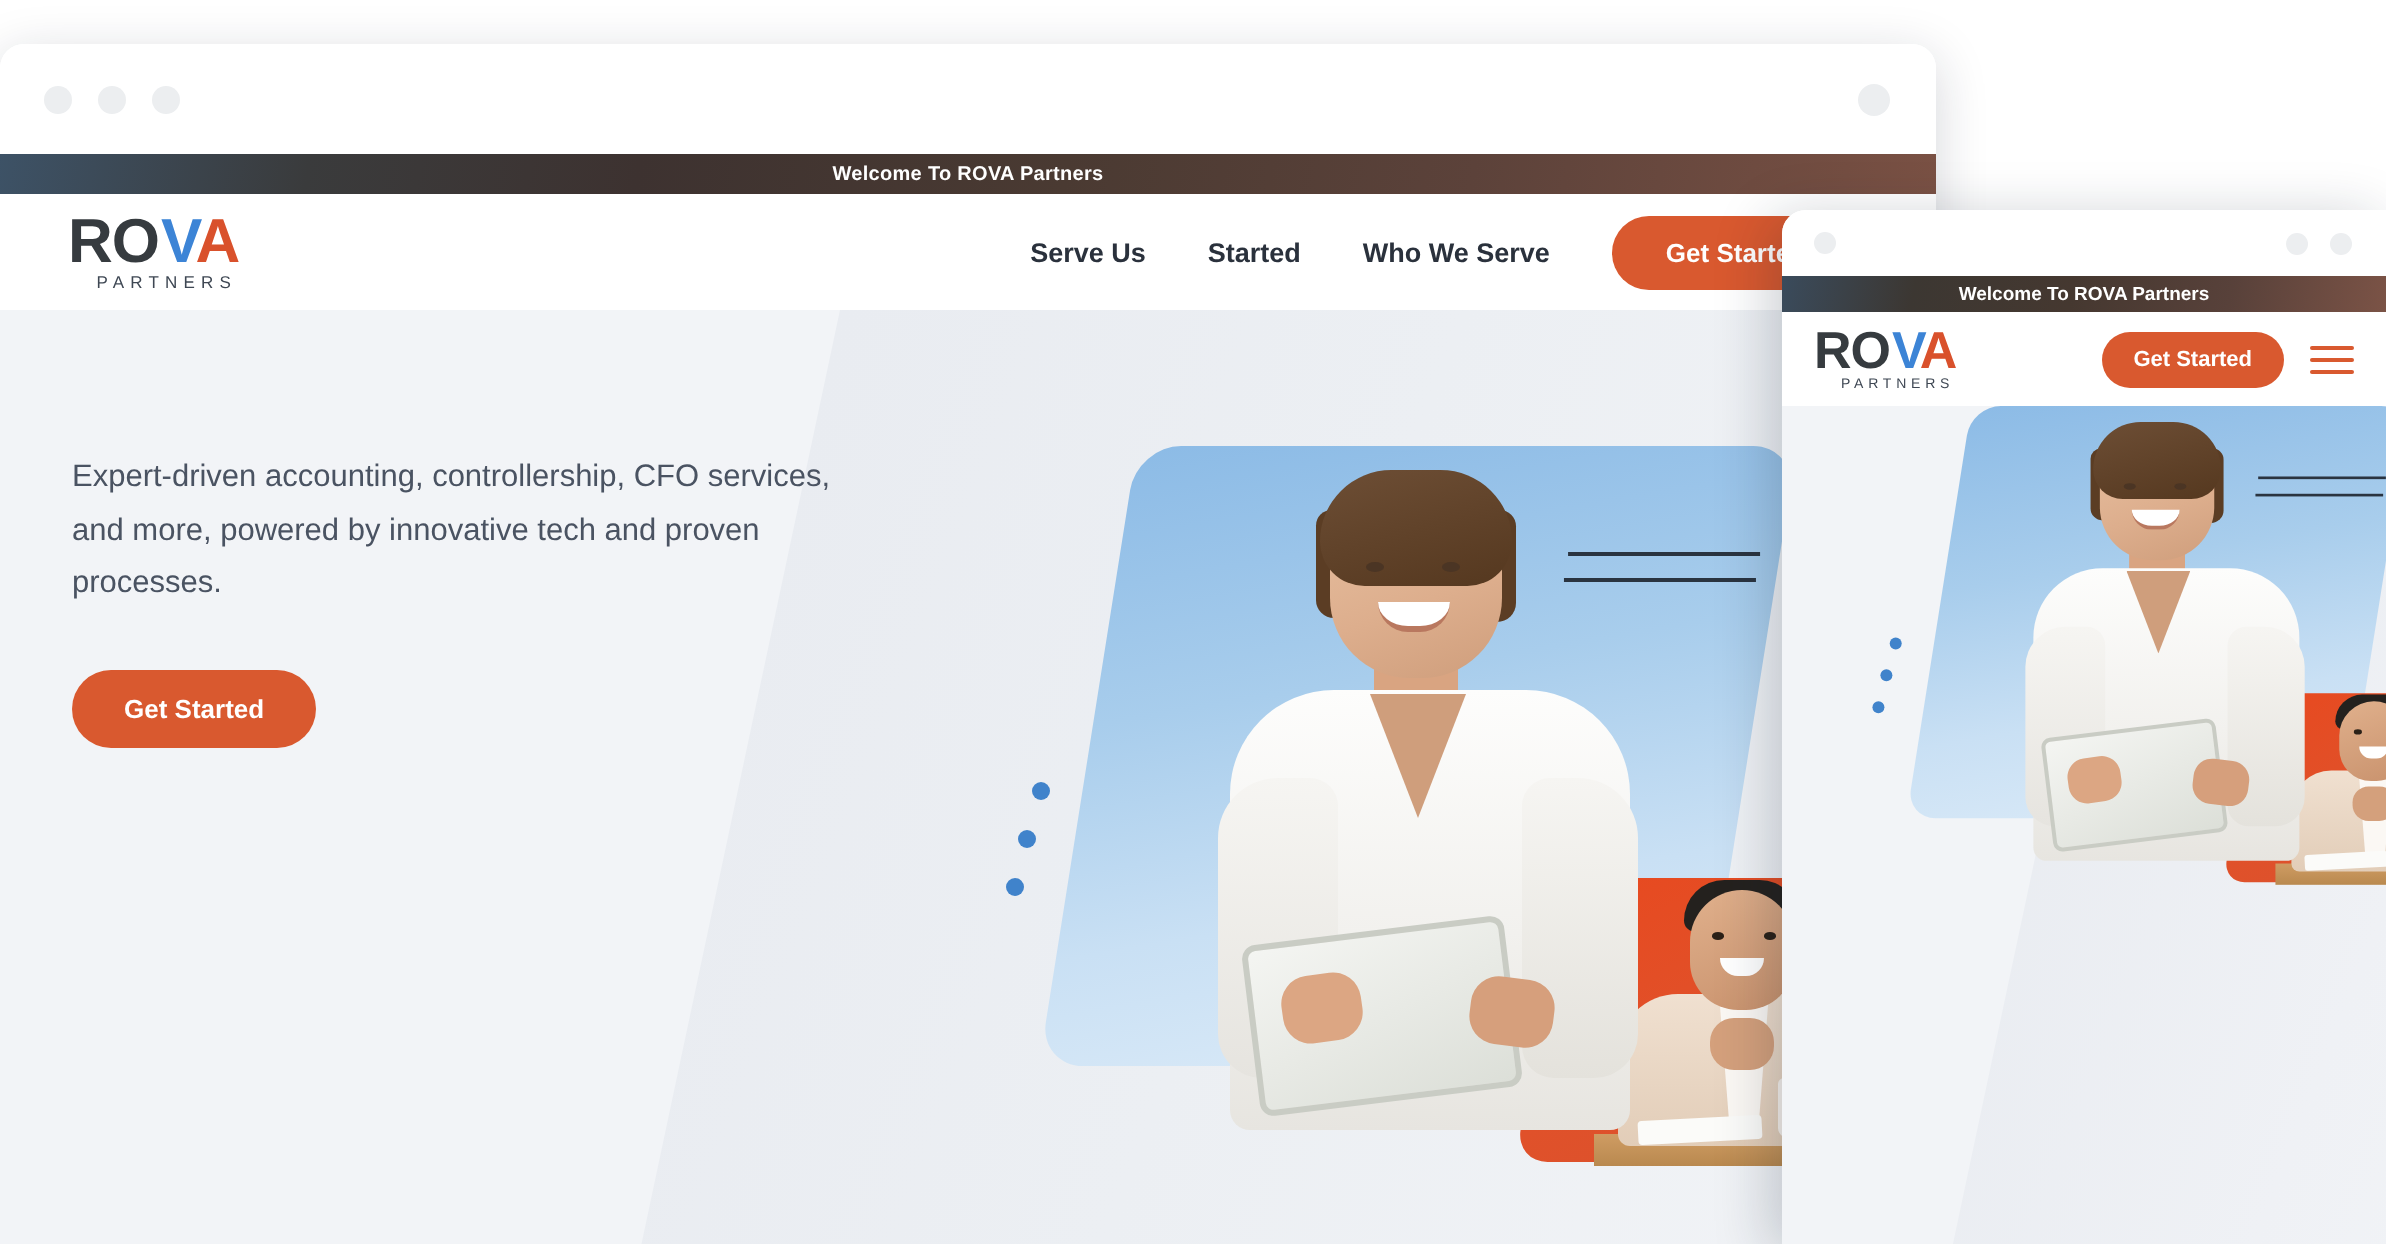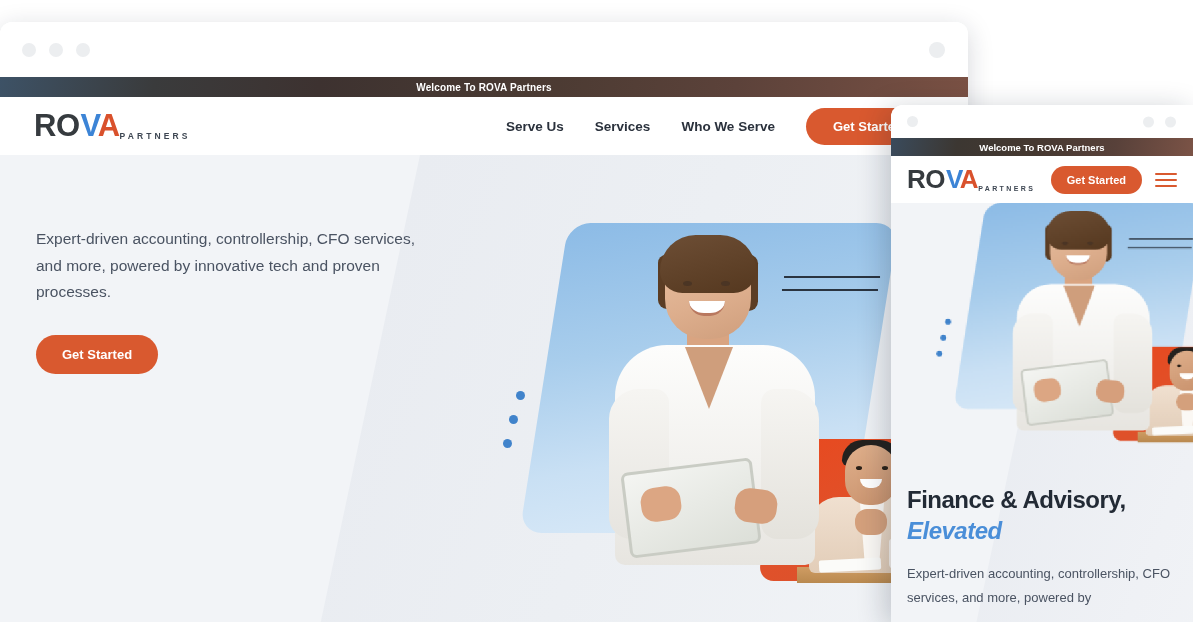--- a/index.html
+++ b/index.html
@@ -80,36 +80,36 @@
   .sitenav {
     height: 58px;
     background: #ffffff;
     display: flex;
     align-items: center;
     padding: 0 0 0 34px;
     position: relative;
     z-index: 4;
   }
 
-  .logo { display: flex; flex-direction: row; align-items: flex-start; line-height: 1; }
+  .logo { display: flex; flex-direction: column; align-items: flex-start; line-height: 1; }
   .logo-main {
     font-size: 31px;
     font-weight: bold;
     letter-spacing: -0.5px;
     line-height: 0.95;
     display: flex;
   }
   .logo-ro { color: #363b3f; }
   .logo-v  { color: #3c84d6; margin-left: 1px; }
   .logo-a  { color: #d9512c; margin-left: -3px; }
   .logo-sub {
     font-size: 8.5px;
     letter-spacing: 3.1px;
     color: #3e4753;
-    font-weight: bold;
+    font-weight: normal;
     margin-top: 2px;
     align-self: flex-end;
     margin-right: 1px;
   }
 
   .navlinks {
     margin-left: auto;
     display: flex;
     align-items: center;
     gap: 31px;
@@ -553,21 +553,21 @@
         <div class="logo-main">
           <span class="logo-ro">RO</span>
           <span class="logo-v">V</span>
           <span class="logo-a">A</span>
         </div>
         <div class="logo-sub">PARTNERS</div>
       </div>
 
       <div class="navlinks">
         <span class="navlink">Serve Us</span>
-        <span class="navlink">Services</span>
+        <span class="navlink">Started</span>
         <span class="navlink">Who We Serve</span>
         <button class="btn-primary nav-cta">Get Started</button>
       </div>
     </div>
 
     <div class="hero">
       <div class="hero-diagonal"></div>
 
       <div class="hero-left">
         <p class="hero-sub">Expert-driven accounting, controllership, CFO services, and more, powered by innovative tech and proven processes.</p>
@@ -703,23 +703,16 @@
           <div class="pm-hair"></div>
           <div class="pm-eye l"></div>
           <div class="pm-eye r"></div>
           <div class="pm-smile"></div>
           <div class="pm-tablet"></div>
           <div class="pm-handL"></div>
           <div class="pm-handR"></div>
         </div>
       </div>
 
-      <div class="m-hero-text">
-        <h1 class="m-hero-title">
-          <span>Finance &amp; Advisory,</span>
-          <em>Elevated</em>
-        </h1>
-        <p class="m-hero-sub">Expert-driven accounting, controllership, CFO services, and more, powered by</p>
-      </div>
     </div>
   </div>
 
 </div>
 
 </body></html>

